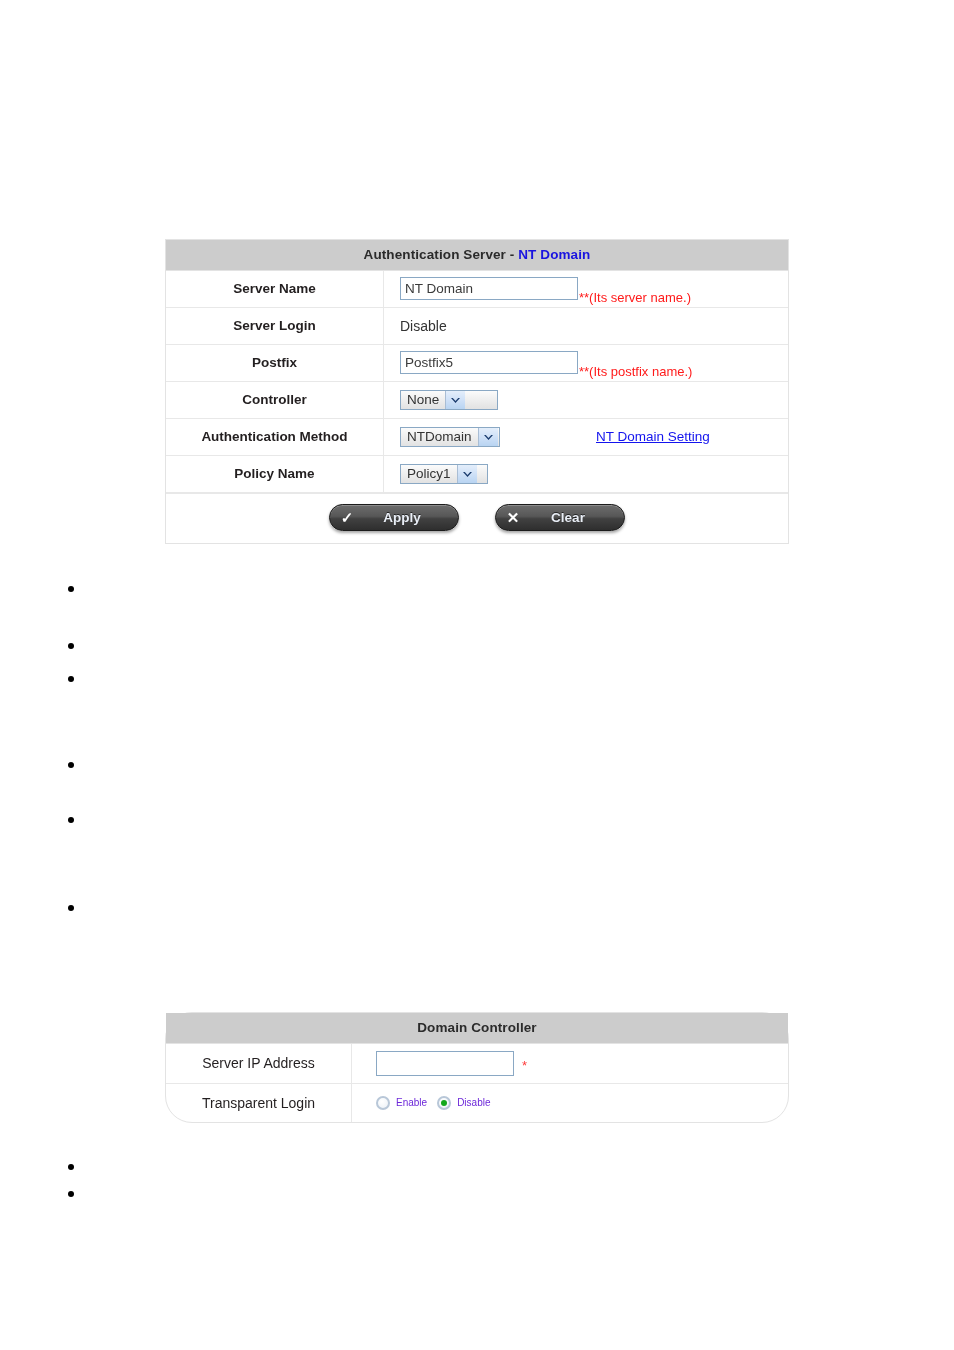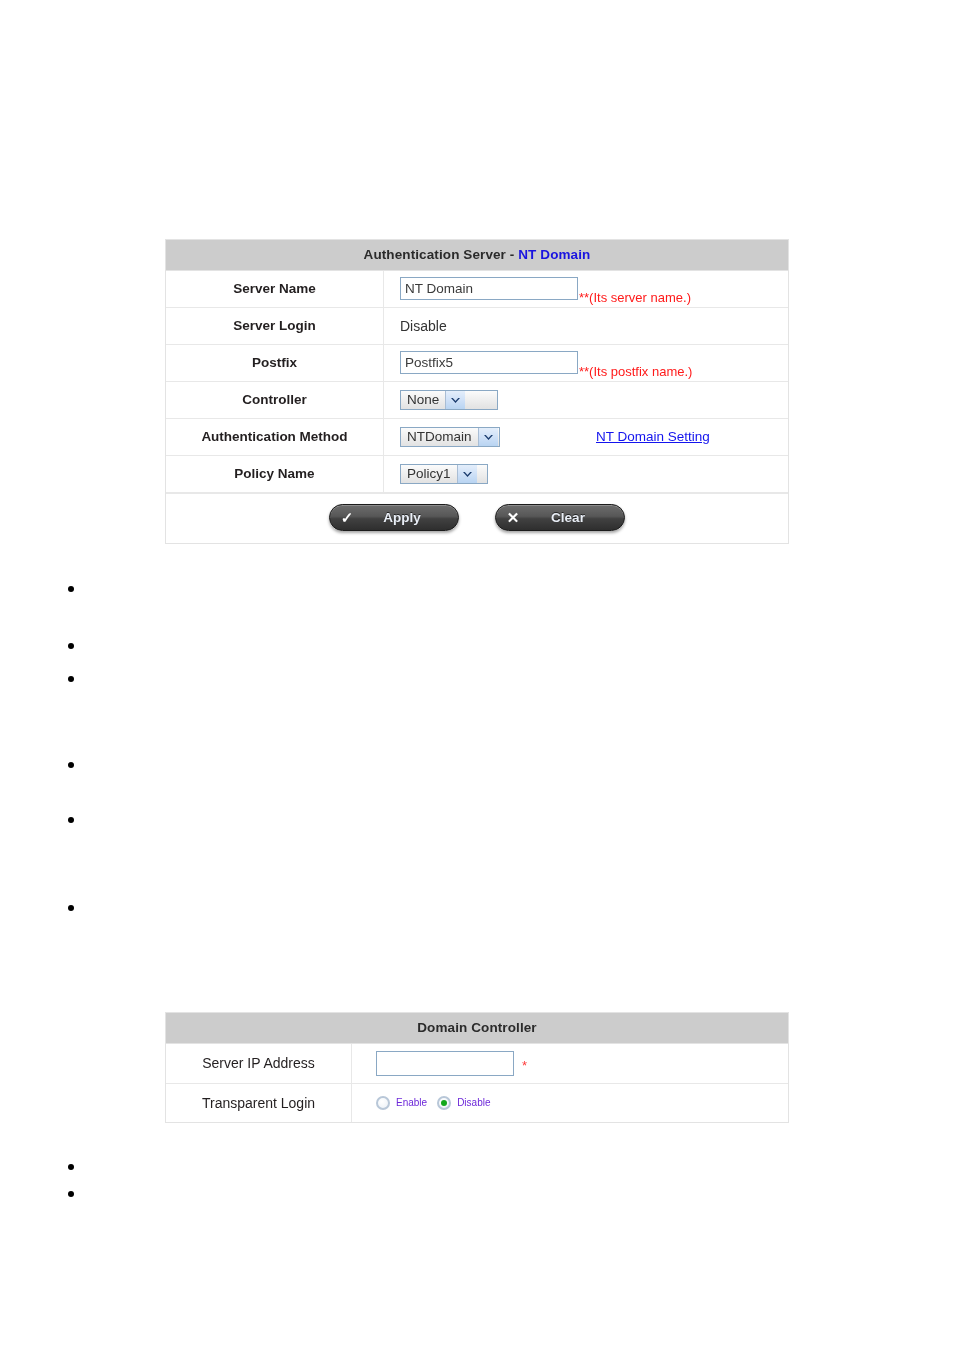--- a/index.html
+++ b/index.html
@@ -307,21 +307,21 @@
 
 <div class="bullet" style="left:68px; top:762px;"></div>
 <div class="bullet-text" style="left:86px; top:756px;"></div>
 
 <div class="bullet" style="left:68px; top:817px;"></div>
 <div class="bullet-text" style="left:86px; top:811px;"></div>
 
 <div class="bullet" style="left:68px; top:905px;"></div>
 <div class="bullet-text" style="left:86px; top:899px;"></div>
 
-<div class="panel" id="domain-panel" style="left:165px; top:1012px; width:624px;">
+<div class="panel" id="domain-panel" style="left:165px; top:1012px; width:624px;border-radius:27px;">
 
   <div class="panel-head">Domain Controller</div>
 
   <div class="row" style="height:39px;">
     <div class="cell-label" style="width:186px; font-weight:normal; font-size:14px;">Server IP Address</div>
     <div class="cell-value" style="padding-left:24px;">
       <input class="textbox" type="text" style="width: 138px; height: 25px;" value="">
       <span class="req-star">*</span>
     </div>
   </div>

